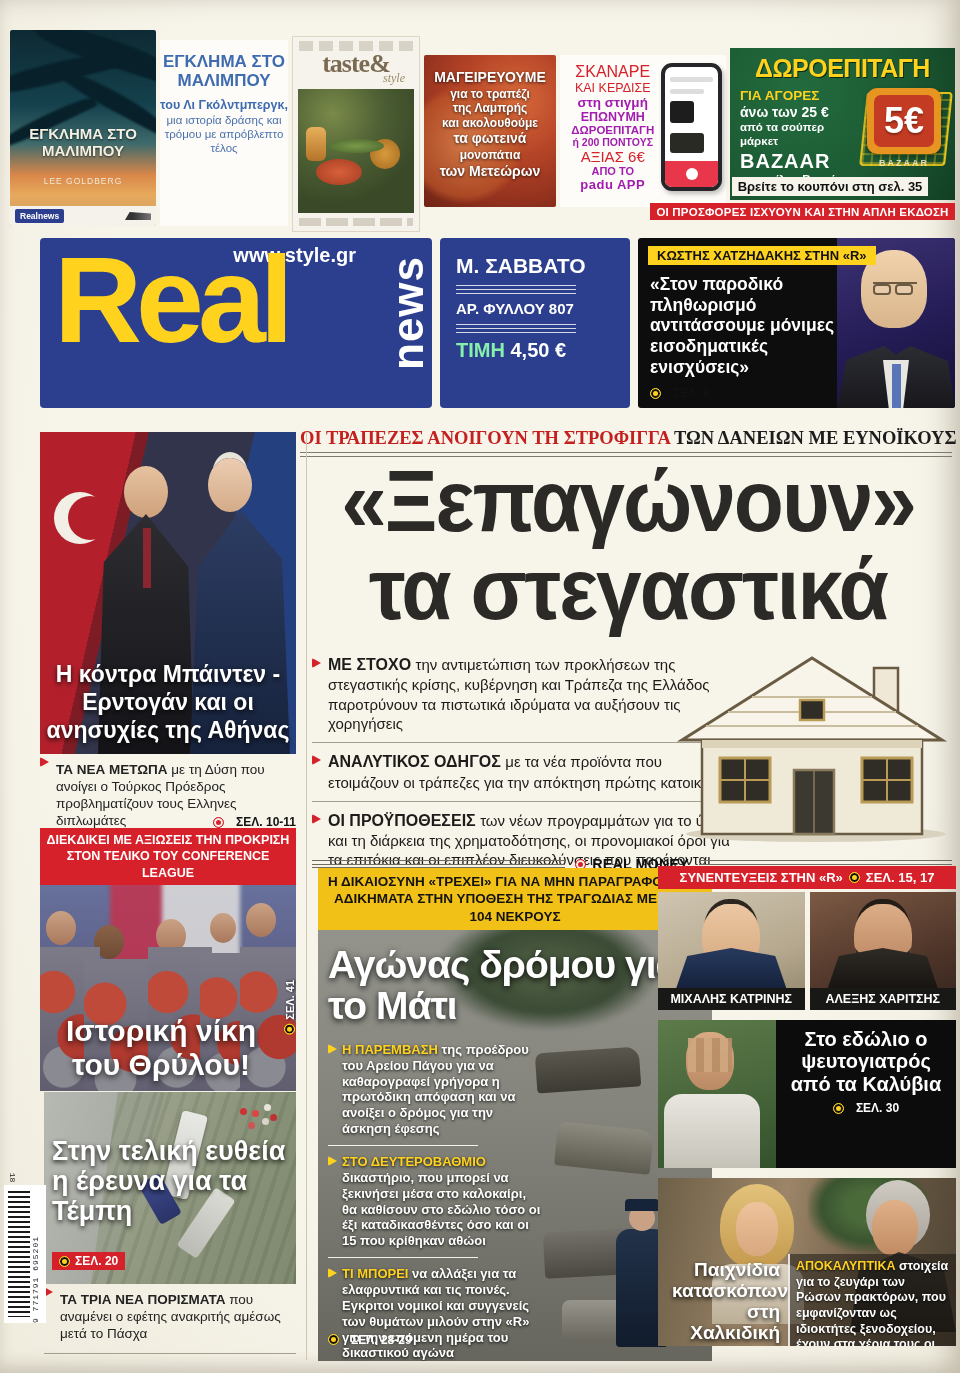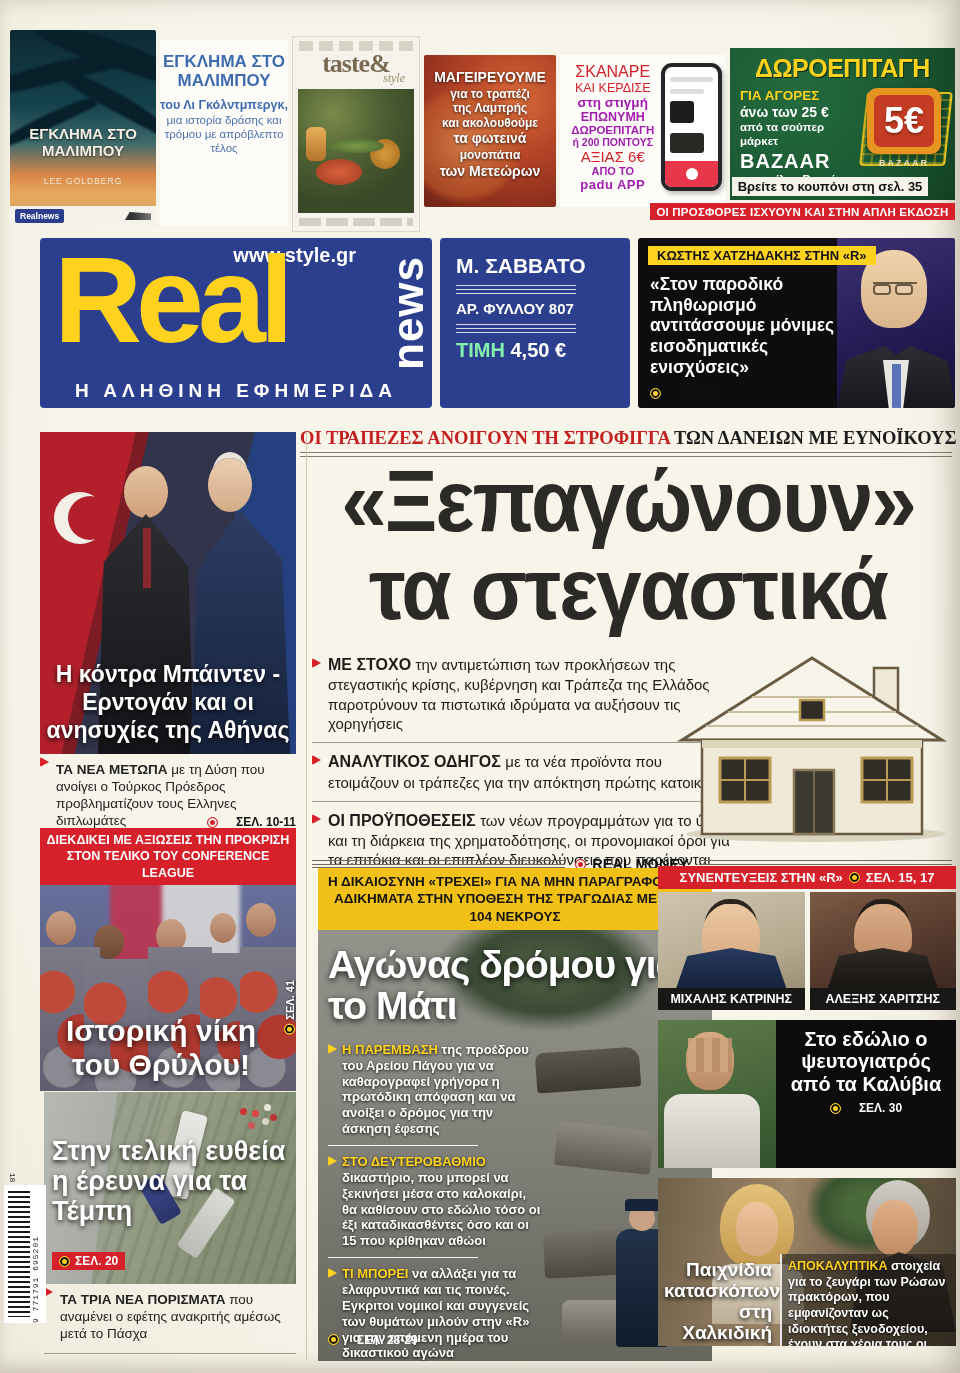--- a/index.html
+++ b/index.html
@@ -128,21 +128,21 @@
   .crescent:after{content:"";position:absolute;left:14px;top:4px;width:44px;height:44px;border-radius:50%;background:#b3202c;}
   .bp-head{position:absolute;border-radius:50%;}
   .h-erd{left:84px;top:34px;width:44px;height:52px;background:linear-gradient(#e6c2a0,#cfa17c);}
   .h-bid{left:168px;top:26px;width:44px;height:54px;background:linear-gradient(#eccdb2,#d3ab88);box-shadow:0 -10px 0 -4px #e8e4da;}
   .bp-suit1{position:absolute;left:58px;top:82px;width:96px;height:240px;background:linear-gradient(#2c2c31,#141418);clip-path:polygon(0 100%,6% 20%,50% 0,94% 22%,100% 100%);}
   .bp-suit2{position:absolute;left:150px;top:78px;width:100px;height:244px;background:linear-gradient(#2d3d63,#16223c);clip-path:polygon(0 100%,8% 24%,50% 0,92% 20%,100% 100%);}
   .bp-tie{position:absolute;left:103px;top:96px;width:8px;height:60px;background:#8a2630;}
   .biden-hl{position:absolute;left:6px;right:6px;bottom:10px;text-align:center;color:#fff;font-weight:800;font-size:23px;line-height:1.22;text-shadow:0 2px 5px rgba(0,0,0,.85);}
   .biden-foot{position:relative;padding:8px 0 10px 16px;border-bottom:1px solid #a39e8e;font-size:13.5px;line-height:1.25;min-height:58px;}
   .biden-foot .ld{font-weight:800;}
-  .pageref{font-weight:800;font-size:12.5px;color:#111;display:inline-flex;align-items:center;gap:18px;white-space:nowrap;}
+  .pageref{font-weight:800;font-size:12.5px;color:#111;display:inline-flex;align-items:center;gap:12px;white-space:nowrap;}
   .biden-pref{position:absolute;right:0;bottom:10px;}
 
   .oly{left:40px;top:828px;width:256px;}
   .oly-kicker{background:#d6212a;color:#fff;font-weight:800;font-size:12.5px;text-align:center;line-height:1.3;padding:4px 2px;}
   .oly-photo{position:relative;height:206px;overflow:hidden;background:linear-gradient(180deg,#67719c 0%,#5c5f86 45%,#454a6e 100%);}
   .oly-flag{position:absolute;left:70px;top:-10px;width:130px;height:90px;background:linear-gradient(90deg,#c9304a 0 40%,#e8e6e2 40%);filter:blur(2px);opacity:.8;}
   .oly-head{position:absolute;border-radius:50%;background:linear-gradient(#caa184,#a9785c);}
   .oh1{left:6px;top:26px;width:30px;height:34px;} .oh2{left:54px;top:40px;width:30px;height:34px;background:linear-gradient(#8a6248,#6e4a34);}
   .oh3{left:116px;top:34px;width:30px;height:34px;} .oh4{left:170px;top:28px;width:26px;height:30px;}
   .oh5{left:206px;top:18px;width:30px;height:34px;}
@@ -218,21 +218,21 @@
 
   .spies{left:658px;top:1178px;width:298px;height:168px;position:absolute;overflow:hidden;background:linear-gradient(100deg,#6e6048 0%,#9c8568 40%,#6a5a44 72%,#4e4334 100%);}
   .sp-plant{position:absolute;left:150px;top:-16px;width:120px;height:90px;background:radial-gradient(ellipse,#4a6a3a 25%,#3a5430 55%,transparent 75%);filter:blur(1px);}
   .sp-woman-hair{position:absolute;left:62px;top:6px;width:74px;height:84px;border-radius:50% 50% 44% 44%;background:linear-gradient(#e3c27a,#c49a4e);}
   .sp-woman-face{position:absolute;left:78px;top:24px;width:42px;height:54px;border-radius:46%;background:linear-gradient(#eec39c,#d8a87e);}
   .sp-woman-dress{position:absolute;left:54px;top:86px;width:92px;height:60px;border-radius:20px 20px 0 0;background:linear-gradient(#ddd4c4,#bcae96);}
   .sp-man-hair{position:absolute;left:208px;top:2px;width:64px;height:70px;border-radius:50%;background:linear-gradient(#cfcac2,#a8a29a);}
   .sp-man-face{position:absolute;left:214px;top:22px;width:46px;height:56px;border-radius:46%;background:linear-gradient(#e0b088,#c08b62);}
   .sp-man-suit{position:absolute;left:192px;top:74px;width:106px;height:80px;background:linear-gradient(#33302c,#1c1a17);clip-path:polygon(0 100%,8% 24%,46% 0,88% 18%,100% 100%);}
   .sp-overlay{position:absolute;left:0;right:0;bottom:0;height:92px;display:flex;}
-  .sp-left{width:122px;padding:6px 8px 4px 6px;text-align:right;}
+  .sp-left{width:122px;padding:6px 8px 4px 6px;text-align:right;margin-left:8px;}
   .sp-hl{color:#fff;font-weight:800;font-size:19px;line-height:1.1;text-shadow:0 2px 4px rgba(0,0,0,.9);}
   .sp-right{flex:1;border-left:2px solid rgba(255,255,255,.85);background:rgba(30,26,20,.55);padding:5px 6px;color:#fff;font-weight:800;font-size:12.5px;line-height:1.25;text-shadow:0 1px 2px rgba(0,0,0,.8);}
   .sp-right .ld{color:#ffd21e;}
   .pageref .pg{font-weight:800;font-size:12px;}
 </style>
 </head>
 <body>
 
 <div class="page">
 
@@ -315,21 +315,20 @@
       <div class="five-bz">BAZAAR</div>
     </div>
     <div class="v-note">Βρείτε το κουπόνι στη σελ. 35</div>
   </div>
   <div class="abs red-strip">ΟΙ ΠΡΟΣΦΟΡΕΣ ΙΣΧΥΟΥΝ ΚΑΙ ΣΤΗΝ ΑΠΛΗ ΕΚΔΟΣΗ</div>
 
   <div class="abs logo-box">
     <div class="logo-url">www.style.gr</div>
     <div class="logo-real">Real</div>
     <div class="logo-news">news</div>
-    <div class="logo-tag">Η ΑΛΗΘΙΝΗ ΕΦΗΜΕΡΙΔΑ</div>
   </div>
   <div class="abs date-box">
     <div class="db-day">Μ. ΣΑΒΒΑΤΟ</div>
     <div class="rule3"></div>
     <div class="db-issue">ΑΡ. ΦΥΛΛΟΥ 807</div>
     <div class="rule3"></div>
     <div class="db-price"><span class="y">ΤΙΜΗ</span> <span>4,50 €</span></div>
   </div>
   <div class="abs hz-box">
     <div class="hz-photo">

